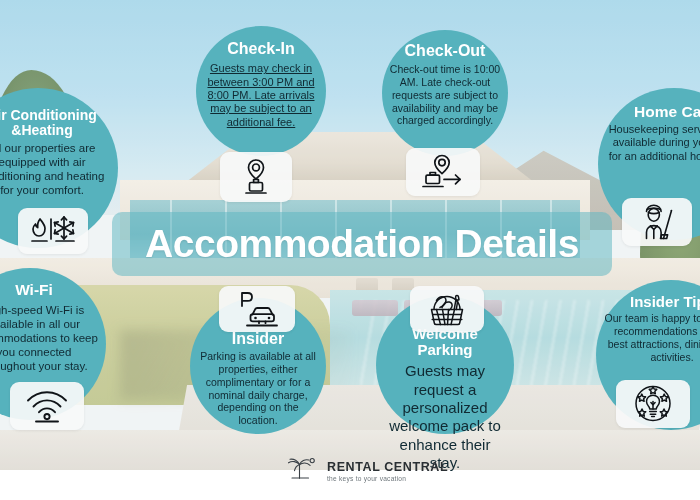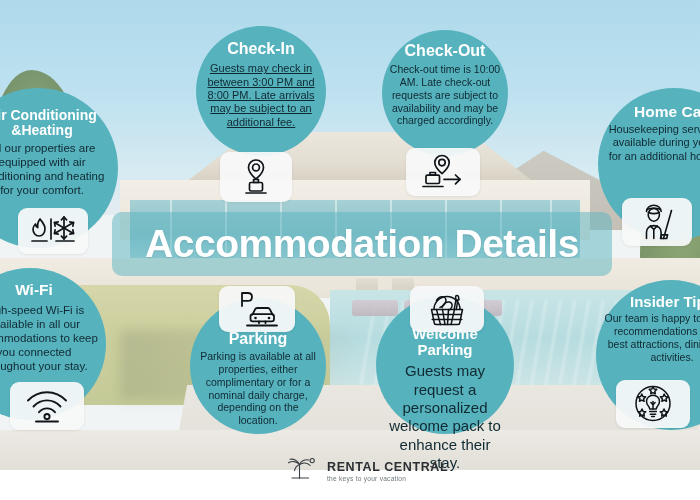--- a/index.html
+++ b/index.html
@@ -301,21 +301,21 @@
     <svg width="46" height="36" viewBox="0 0 46 36" fill="none" stroke="#101418" stroke-width="1.9" stroke-linecap="round" stroke-linejoin="round">
       <path d="M4 12.5C9.2 7 15.8 4.2 23 4.2S36.8 7 42 12.5"></path>
       <path d="M9.5 18.5c3.8-4 8.4-6.1 13.5-6.1s9.7 2.1 13.5 6.1"></path>
       <path d="M15 24.2c2.3-2.5 5-3.8 8-3.8s5.7 1.3 8 3.8"></path>
       <circle cx="23" cy="28.6" r="2.6"></circle>
       <line x1="12" y1="33.5" x2="34" y2="33.5"></line>
     </svg>
   </div>
 
   <div class="bubble" id="bub-parking">
-    <div class="b-title">Parking</div>
+    <div class="b-title">Insider</div>
     <div class="b-body">Parking is available at all properties, either complimentary or for a nominal daily charge, depending on the location.</div>
   </div>
   <div class="icon-card" id="ic-parking">
     <svg width="48" height="38" viewBox="0 0 48 38" fill="none" stroke="#101418" stroke-width="1.8" stroke-linecap="round" stroke-linejoin="round">
       <path d="M9 16V3h5.8c2.5 0 4.2 1.6 4.2 3.9s-1.7 4-4.2 4H9"></path>
       <path d="M19.5 24.5l2.6-5.2a2.4 2.4 0 0 1 2.1-1.3h10.6a2.4 2.4 0 0 1 2.1 1.3l2.6 5.2"></path>
       <rect x="17.5" y="24.2" width="23.5" height="7.2" rx="2.4"></rect>
       <circle cx="22.5" cy="28" r="1.3" fill="#101418" stroke="none"></circle>
       <circle cx="36" cy="28" r="1.3" fill="#101418" stroke="none"></circle>
       <line x1="26" y1="31.4" x2="26" y2="33.2"></line>

